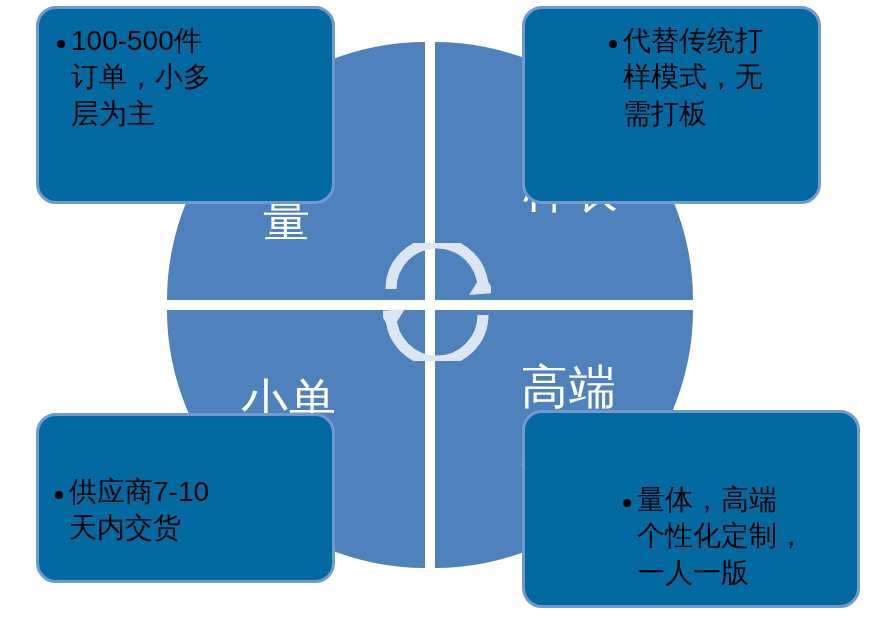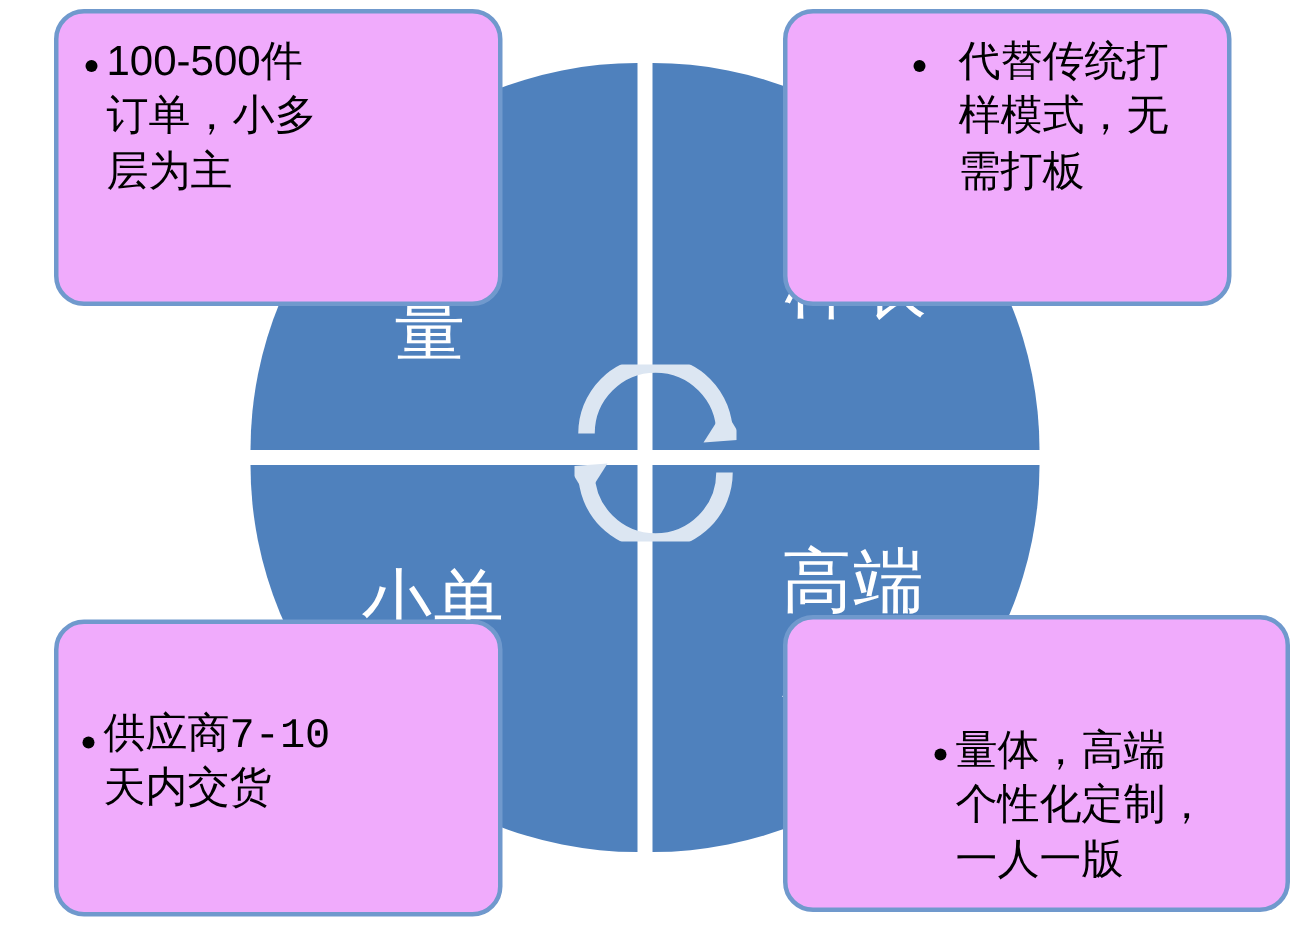--- a/index.html
+++ b/index.html
@@ -71,21 +71,21 @@
     left: 383px;
     top: 243px;
     width: 108px;
     height: 118px;
     pointer-events: none;
   }
 
   
   .callout {
     position: absolute;
-    background: #f0abfc;
+    background: #0369a1;
     border: 3px solid #7099cd;
     border-radius: 20px;
     box-sizing: border-box;
   }
   .callout-text {
     position: absolute;
     color: #000000;
     font-size: 28px;
     line-height: 1.30;
     white-space: pre-line;
@@ -98,23 +98,23 @@
     border-radius: 50%;
     background: #000000;
   }
 
   #box-tl { left: 36px;  top: 6px;   width: 299px; height: 198px; }
   #box-tl .callout-bullet { left: 18px; top: 31px; }
   #box-tl .callout-text   { left: 32px; top: 14px; }
 
   #box-tr { left: 522px; top: 6px;   width: 299px; height: 198px; }
   #box-tr .callout-bullet { left: 84px; top: 31px; }
-  #box-tr .callout-text   { left: 98px; top: 14px; margin-left: 16px; }
+  #box-tr .callout-text   { left: 98px; top: 14px; }
 
-  #box-bl { left: 36px;  top: 413px; width: 299px; height: 198px; font-family: Liberation Mono, monospace; }
+  #box-bl { left: 36px;  top: 413px; width: 299px; height: 170px; }
   #box-bl .callout-bullet { left: 16px; top: 75px; }
   #box-bl .callout-text   { left: 30px; top: 58px; }
 
   #box-br { left: 522px; top: 410px; width: 338px; height: 198px; }
   #box-br .callout-bullet { left: 98px; top: 86px; }
   #box-br .callout-text   { left: 112px; top: 69px; }
 </style>
 </head>
 <body>
 

